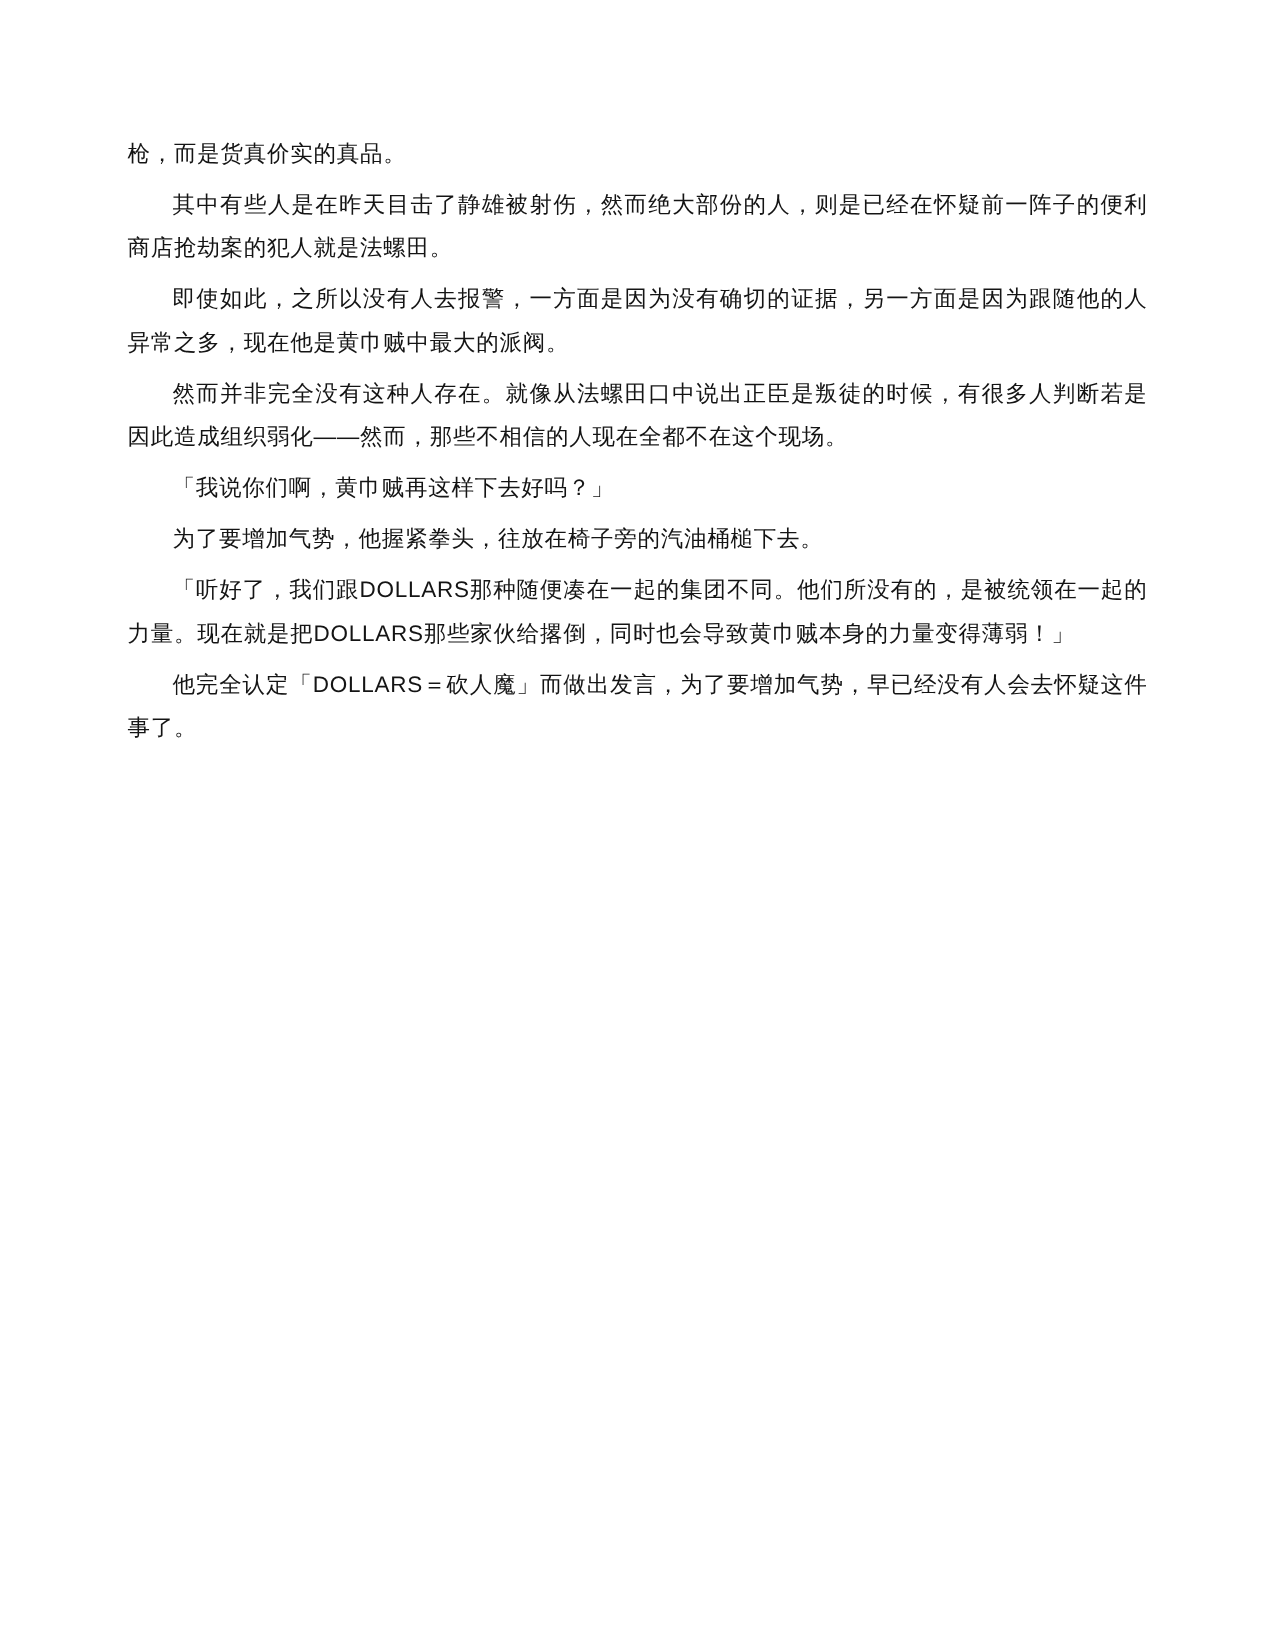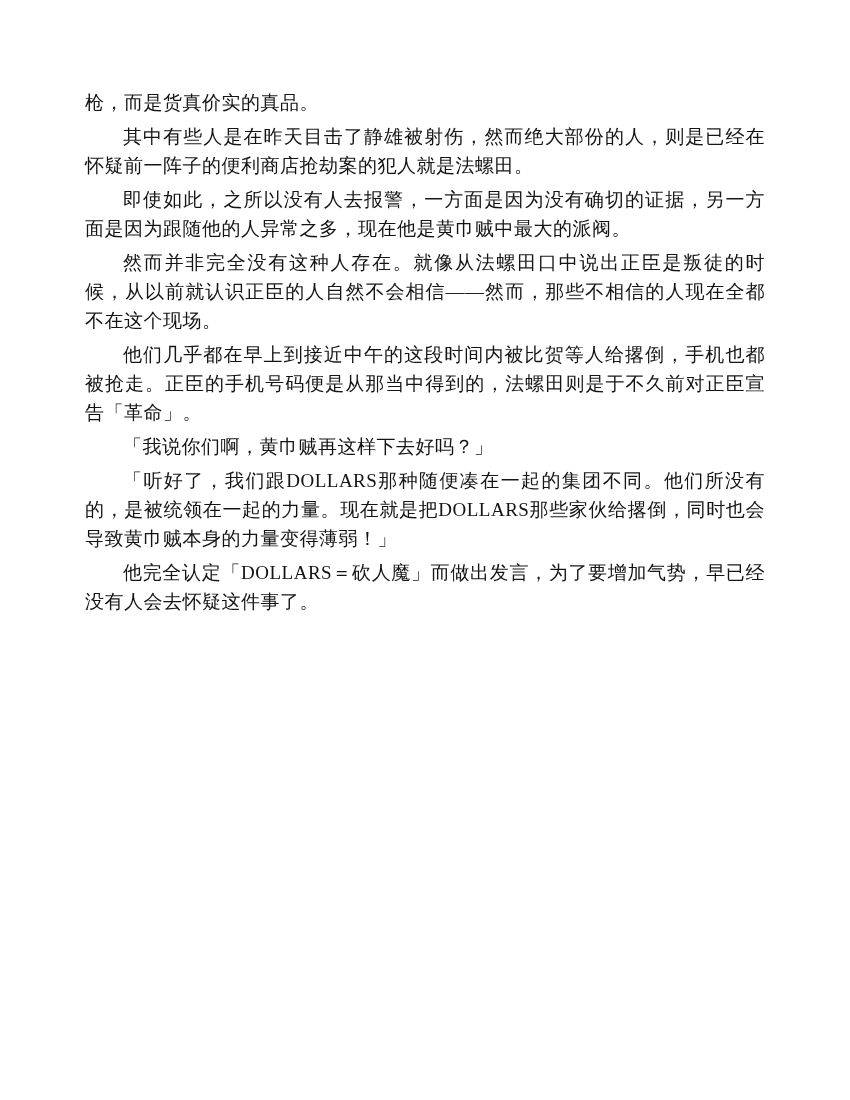--- a/index.html
+++ b/index.html
@@ -12,22 +12,22 @@
     width: 850px;
     height: 1100px;
     background: #ffffff;
     overflow: hidden;
   }
   .text-block {
     position: absolute;
     left: 85px;
     top: 88px;
     width: 680px;
-    font-family: Liberation Serif, serif;
-    font-size: 19px;
+    font-family: Liberation Sans, sans-serif;
+    font-size: 15px;
     line-height: 29px;
     color: #141414;
     text-align: justify;
     letter-spacing: 0.5px;
   }
   .text-block p {
     margin: 0 0 5px 0;
     text-indent: 2em;
     word-break: break-all;
   }
@@ -36,19 +36,19 @@
   }
 </style>
 </head>
 <body>
 
 <div class="page">
   <div class="text-block">
     <p class="continuation">枪，而是货真价实的真品。</p>
     <p>其中有些人是在昨天目击了静雄被射伤，然而绝大部份的人，则是已经在怀疑前一阵子的便利商店抢劫案的犯人就是法螺田。</p>
     <p>即使如此，之所以没有人去报警，一方面是因为没有确切的证据，另一方面是因为跟随他的人异常之多，现在他是黄巾贼中最大的派阀。</p>
-    <p>然而并非完全没有这种人存在。就像从法螺田口中说出正臣是叛徒的时候，从以前就认识正臣的人自然不会相信——然而，那些不相信的人现在全都不在这个现场。</p>
-    <p>他们几乎都在早上到接近中午的这段时间内被比贺等人给撂倒，手机也都被抢走。正臣的手机号码便是从那当中得到的，法螺田则是于不久前对正臣宣告「革命」。</p>
+    <p>然而并非完全没有这种人存在。就像从法螺田口中说出正臣是叛徒的时候，有很多人判断若是因此造成组织弱化——然而，那些不相信的人现在全都不在这个现场。</p>
     <p>「我说你们啊，黄巾贼再这样下去好吗？」</p>
+    <p>为了要增加气势，他握紧拳头，往放在椅子旁的汽油桶槌下去。</p>
     <p>「听好了，我们跟DOLLARS那种随便凑在一起的集团不同。他们所没有的，是被统领在一起的力量。现在就是把DOLLARS那些家伙给撂倒，同时也会导致黄巾贼本身的力量变得薄弱！」</p>
     <p>他完全认定「DOLLARS＝砍人魔」而做出发言，为了要增加气势，早已经没有人会去怀疑这件事了。</p>
   </div>
 </div>
 
 </body></html>

